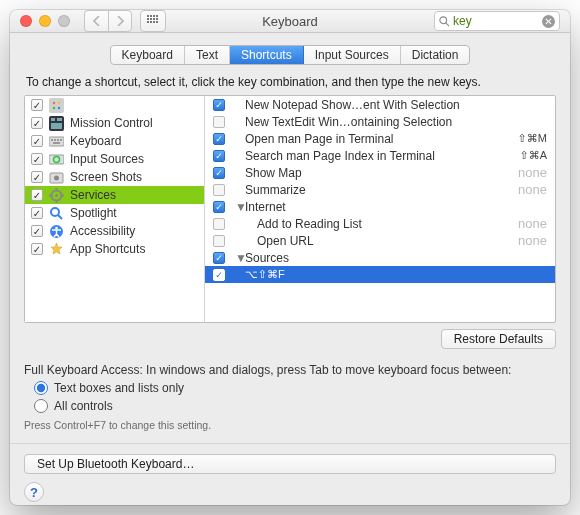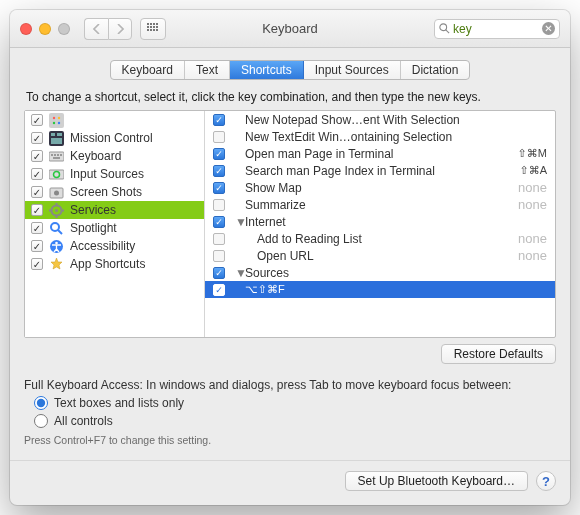--- a/index.html
+++ b/index.html
@@ -78,21 +78,21 @@
   .btn {
     background:linear-gradient(#fdfdfd,#f0f0f0); border:1px solid #c3c3c3; border-radius:4px;
     padding:2px 12px; font-size:12px; color:#222; cursor:pointer;
   }
 
   .fka { margin-top:14px; font-size:12px; }
   .radio-row { display:flex; align-items:center; gap:6px; margin:4px 0 2px 10px; }
   .radio-row input[type=radio] { accent-color:#2b77db; width:14px; height:14px; }
   .hint { font-size:10.5px; color:#6b6b6b; margin-top:6px; }
 
-  .footer { margin-top:auto; padding:10px 14px 14px; display:flex; justify-content:flex-end; gap:8px; border-top:1px solid #d7d7d7; }
+  .footer { margin-top:auto; padding:10px 14px 14px; display:flex; justify-content:flex-end; gap:8px; border-top:1px solid #d7d7d7;flex-direction:column; }
   .help {
     width:20px; height:20px; border-radius:50%; border:1px solid #c3c3c3; background:linear-gradient(#fff,#eee);
     display:flex; align-items:center; justify-content:center; color:#3469c9; font-weight:bold; font-size:13px; cursor:pointer;
   }
 </style>
 </head>
 <body>
 
 <div class="window">
 

